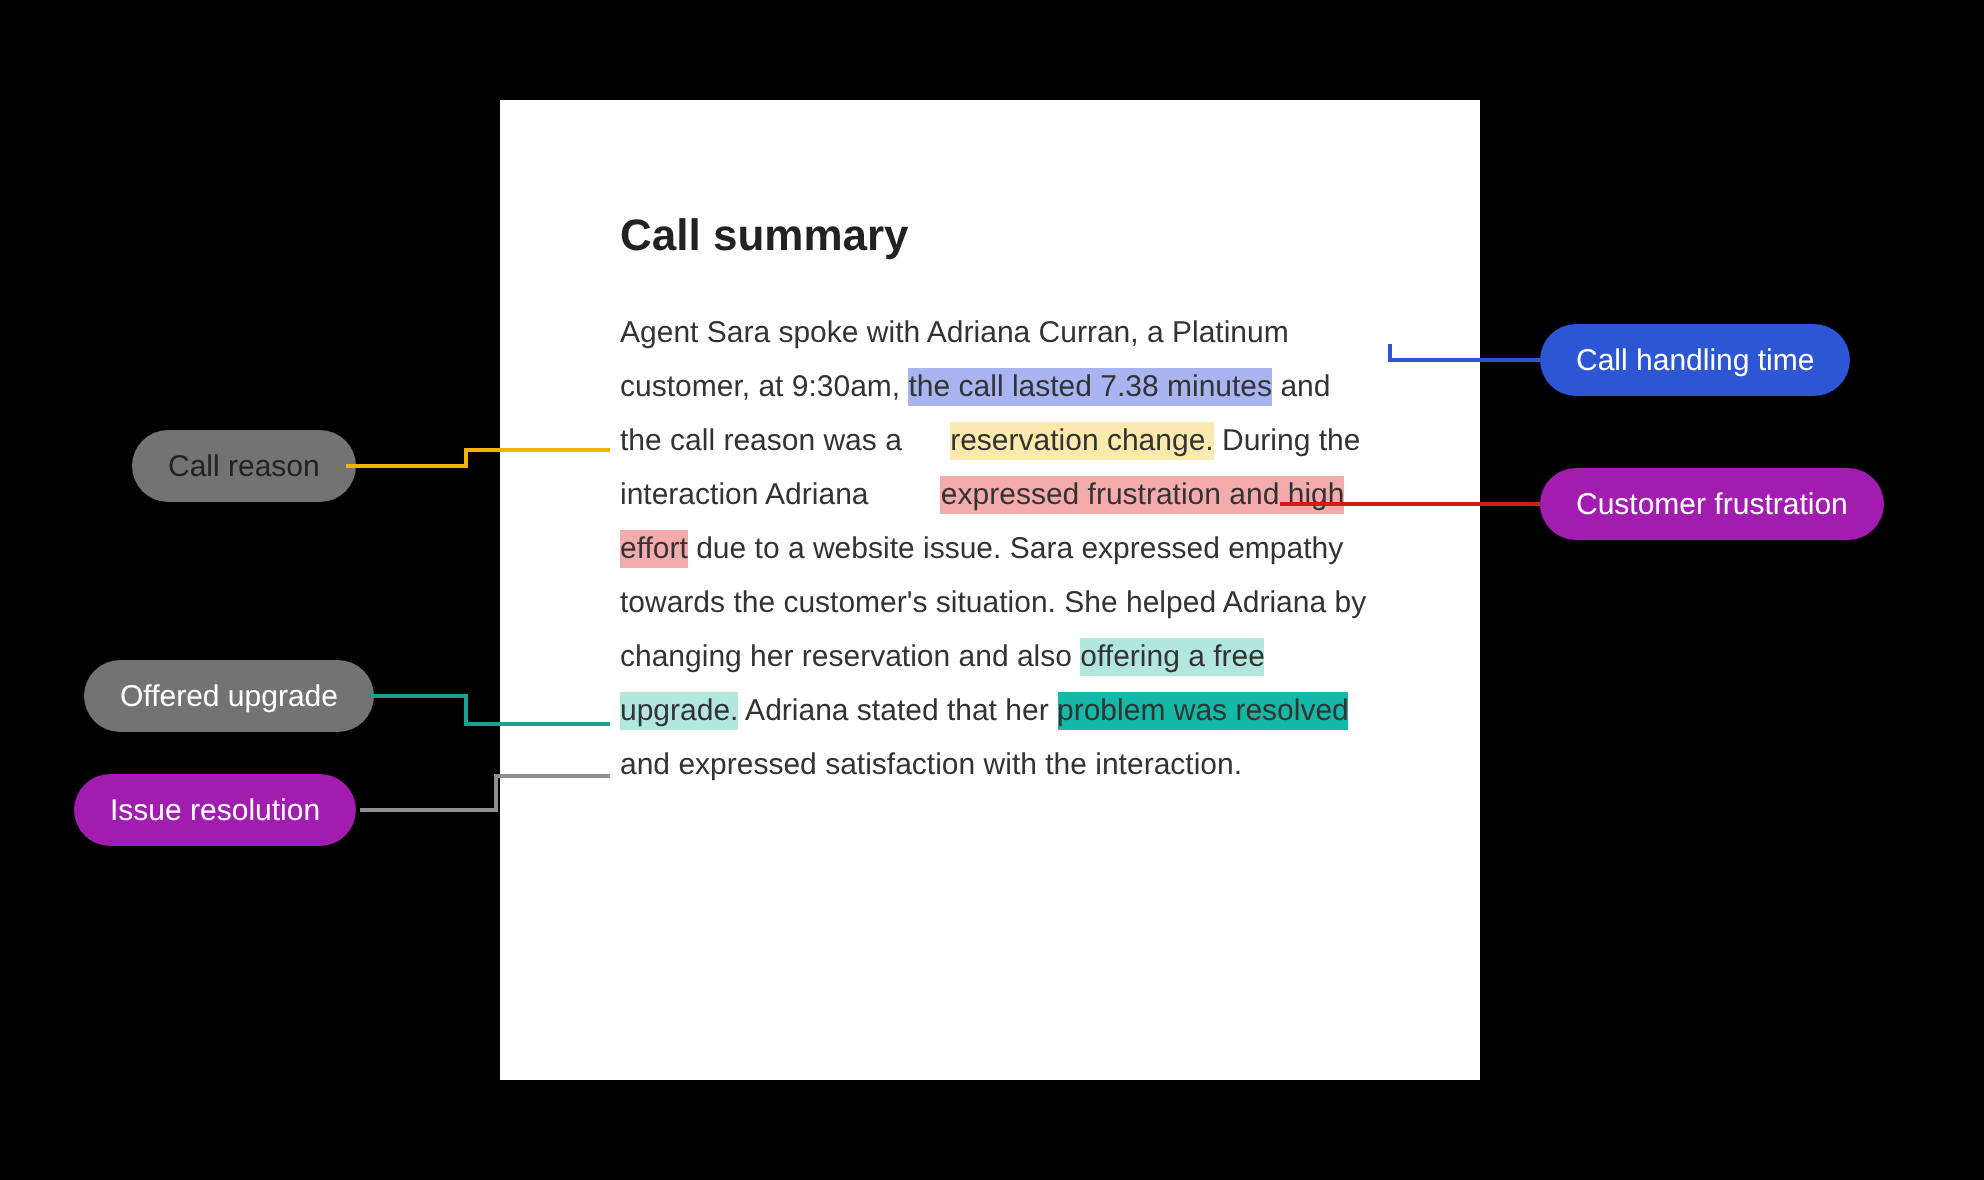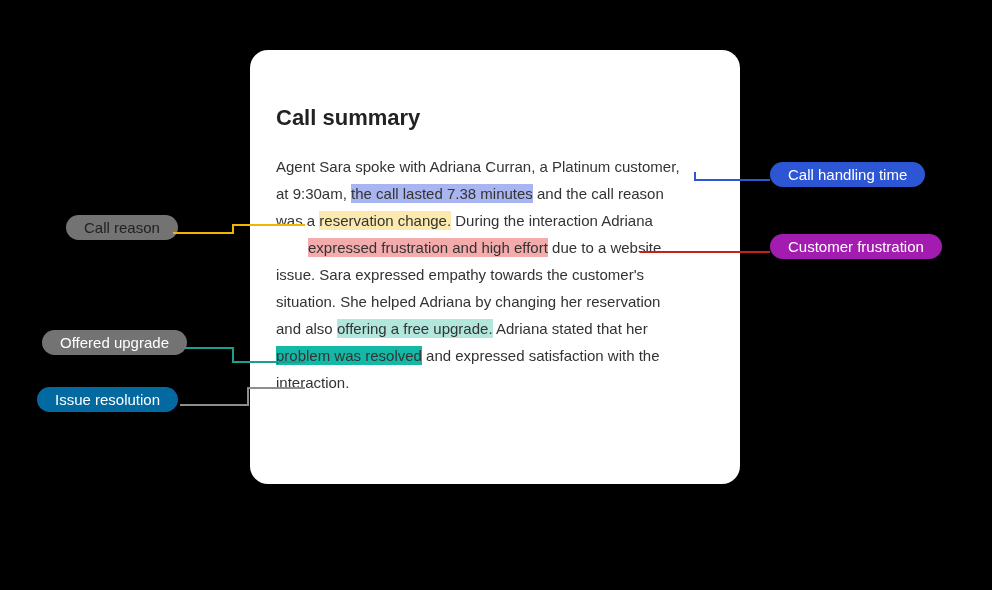--- a/index.html
+++ b/index.html
@@ -13,64 +13,64 @@
       width: 992px;
       height: 590px;
       position: relative;
       overflow: hidden;
     }
     .card {
       position: absolute;
       left: 250px;
       top: 50px;
       width: 490px;
-      height: 434px;
+      height: 490px;
       background: #fff;
-      border-radius: 18px;
-      padding: 55px 55px 40px 26px;
+      border-radius: 0;
+      padding: 55px 55px 40px 60px;
       box-shadow: 0 20px 80px 30px rgba(0,0,0,0.65);
     }
     .card h1 {
       font-size: 22px;
       font-weight: 700;
       color: #222;
       margin-bottom: 22px;
     }
     .summary-text {
       font-size: 15px;
       line-height: 1.8;
       color: #333;
       font-weight: 400;
     }
     .hl {
       padding: 1px 0;
       border-radius: 0px;
     }
     .hl-blue   { background: #a9b5f0; }
-    .hl-yellow { background: #fbe9ae; }
+    .hl-yellow { background: #fbe9ae; margin-left: 20px; }
     .hl-red    { background: #f4abab; margin-left: 32px; }
     .hl-teal   { background: #b2e7dd; }
     .hl-gray   { background: #14b8a6; }
 
     .pill {
       position: absolute;
       display: inline-flex;
       align-items: center;
-      height: 25px;
+      height: 36px;
       padding: 0 18px;
       border-radius: 18px;
       font-size: 15px;
       color: #fff;
       white-space: nowrap;
     }
     .pill-blue   { background: #2c56d4; }
     .pill-yellow { background: #737373; color:#222; }
     .pill-red    { background: #a21caf; }
     .pill-teal   { background: #737373; }
-    .pill-gray   { background: #0369a1; }
+    .pill-gray   { background: #a21caf; }
 
     svg.connector {
       position: absolute;
       pointer-events: none;
       overflow: visible;
     }
   </style>
 </head>
 <body>
 

